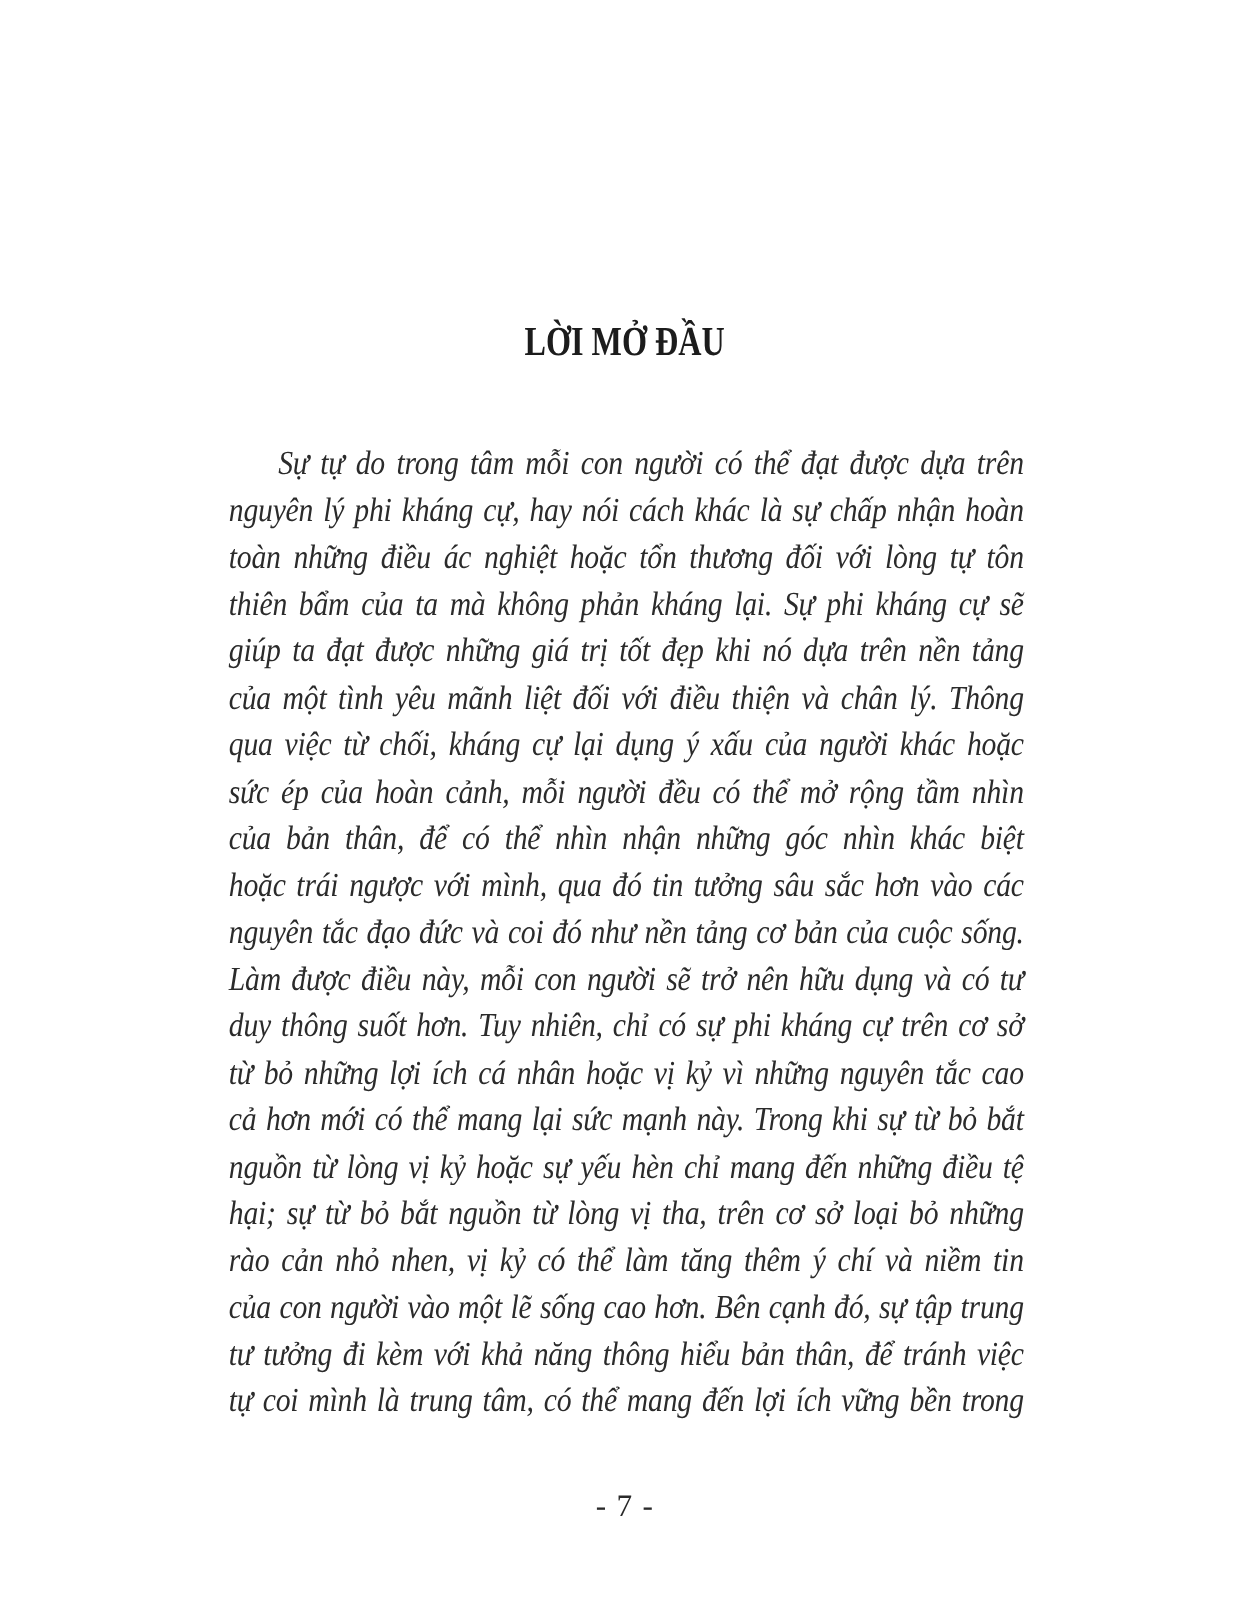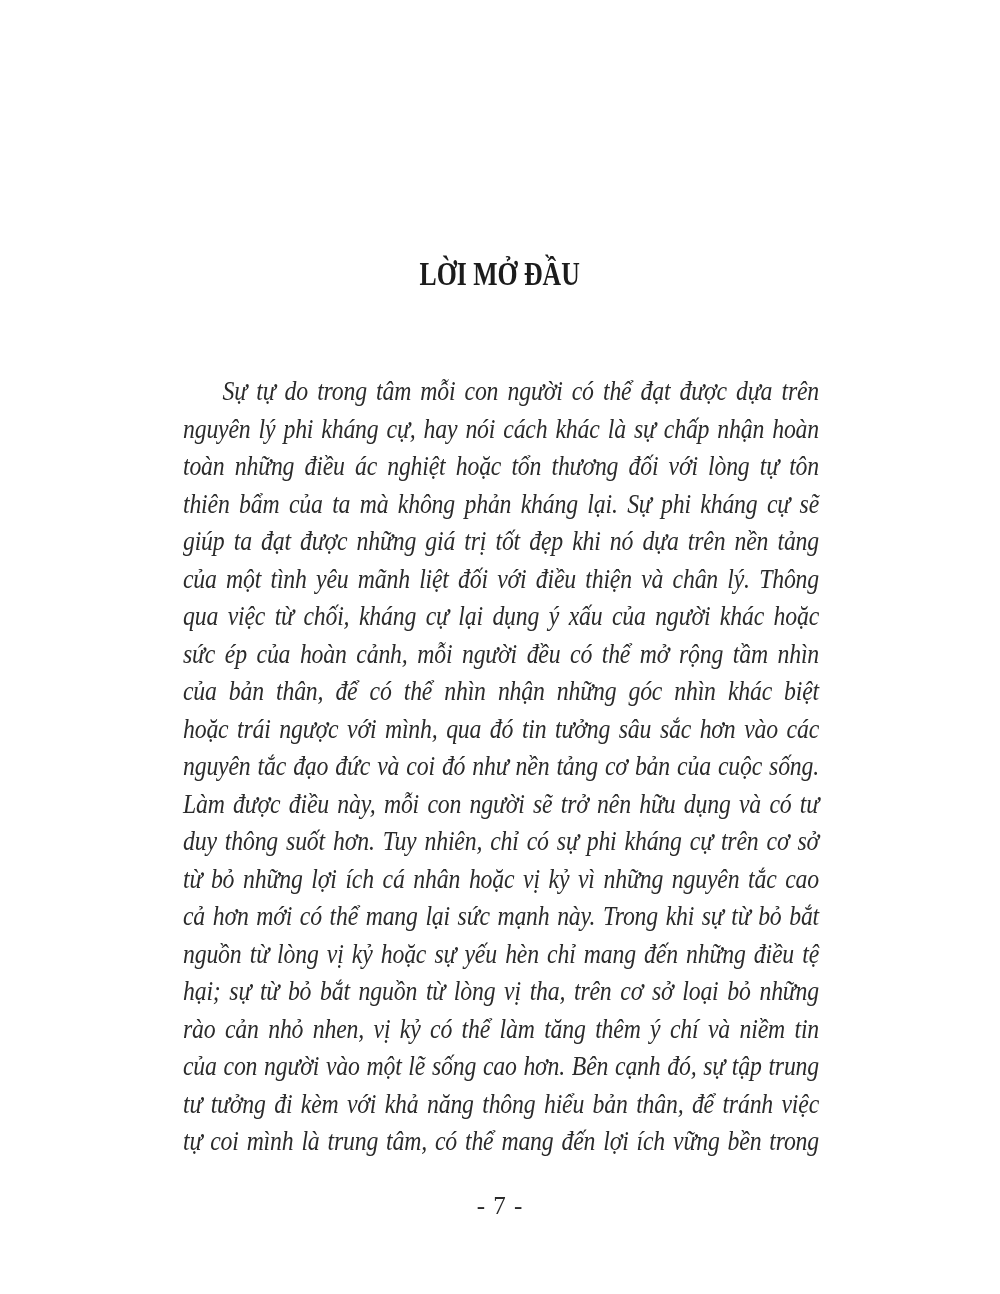--- a/index.html
+++ b/index.html
@@ -30,21 +30,21 @@
     font-size: 33px;
     letter-spacing: 0px;
     color: #1c1c1c;
     transform: scaleX(0.78);
     transform-origin: 50% 50%;
     white-space: nowrap;
   }
   .body-text {
     position: absolute;
     left: 183px;
-    top: 373px;
+    top: 352px;
     width: 636px;
   }
   .line {
     width: 723px;
     transform: scaleX(0.8797);
     transform-origin: 0 0;
     font-family: "Liberation Serif", serif;
     font-style: italic;
     font-size: 27px;
     line-height: 37.5px;

